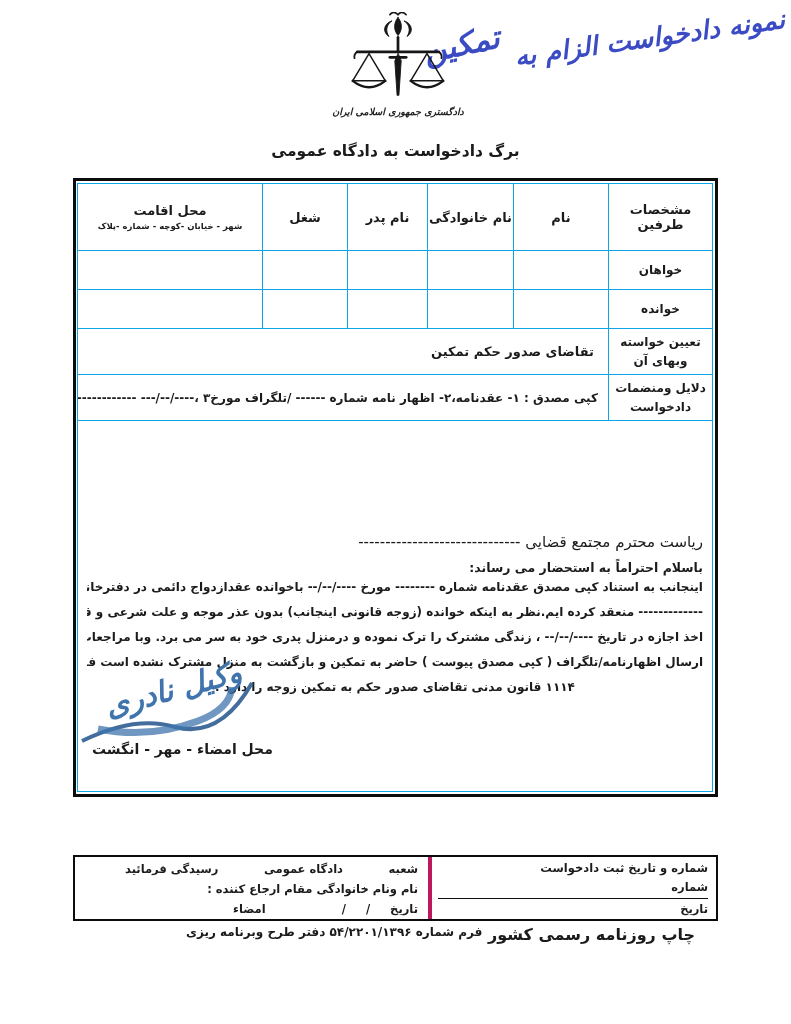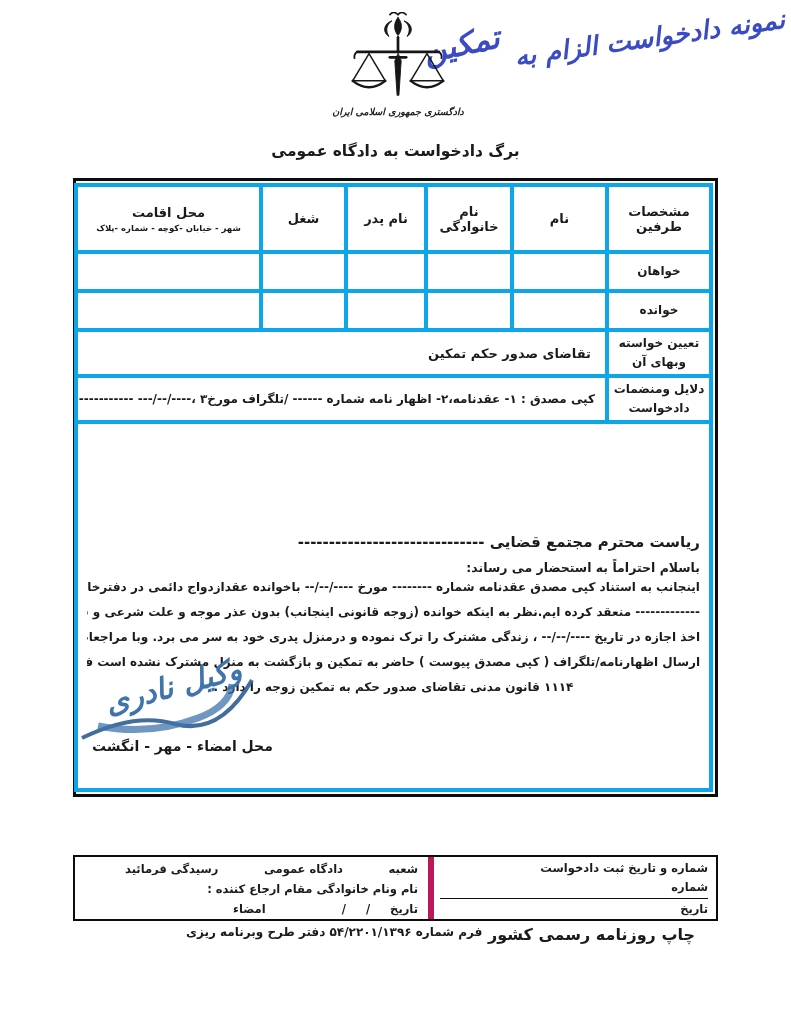--- a/index.html
+++ b/index.html
@@ -34,49 +34,49 @@
 
   
   .main-table-outer {
     position:absolute; top:178px; left:73px; width:645px; height:619px;
     border:3px solid #0c0c0c; padding:2px; background:#fff;
   }
   table.parties {
     width:100%; height:100%; border-collapse:collapse; table-layout:fixed;
     direction:rtl;
   }
-  table.parties th, table.parties td { border:4px solid #0ea5e9; vertical-align:middle; }
+  table.parties th, table.parties td { border:1px solid #0ea5e9; vertical-align:middle; }
   th.hdr { font-size:13px; font-weight:bold; text-align:center; }
   .hdr-sub { font-size:8.5px; font-weight:bold; margin-top:3px; }
   td.label-cell { font-size:12px; font-weight:bold; text-align:center; line-height:1.55; padding:2px 4px; }
   td.value-cell { background:#fff; }
   td.claim-cell { font-size:13px; font-weight:bold; text-align:right; padding-right:14px; }
   td.evidence-cell {
     font-size:12px; font-weight:bold; padding:0 10px;
     text-align:justify; text-align-last:justify; white-space:nowrap; overflow:hidden;
   }
   td.body-cell { vertical-align:top; padding:8px 9px; position:relative; }
 
-  .riyasat { font-size:15px; font-weight:bold; line-height:1.4;margin-top:20px; }
+  .riyasat { font-size:15px; font-weight:normal; line-height:1.4;margin-top:20px; }
   .greeting { font-size:12.5px; font-weight:bold; margin-top:7px;text-align:right; }
   .bline {
     font-size:12px; font-weight:bold; line-height:25px;
     text-align:justify; text-align-last:justify; white-space:nowrap; overflow:hidden;
   }
   .bline-last { font-size:12px; font-weight:bold; line-height:25px; text-align:center; }
 
   .watermark { position:absolute; left:2px; bottom:40px; width:190px; height:108px; pointer-events:none; }
   .sig-caption { position:absolute; left:14px; bottom:34px; font-size:14px; font-weight:bold; white-space:nowrap; }
 
   
   .reg-table {
     position:absolute; top:855px; left:73px; width:645px; height:66px;
     border:2px solid #0c0c0c; display:flex; direction:rtl; background:#fff;
   }
-  .reg-right { width:288px; border-left:6px solid #be185d; padding:2px 8px 2px 6px; }
+  .reg-right { width:288px; border-left:4px solid #be185d; padding:2px 8px 2px 6px; }
   .reg-right .l { font-size:11.5px; font-weight:bold; line-height:19px; }
   .reg-rule { border-bottom:1.5px solid #0c0c0c; height:1px; margin:1px 0 1px; }
   .reg-left { flex:1; padding:2px 10px; }
   .reg-row1 { display:flex; justify-content:space-between; padding-left:40px; font-size:11.5px; font-weight:bold; line-height:20px; }
   .reg-row2 { text-align:right; font-size:11.5px; font-weight:bold; line-height:20px; }
   .reg-row3 { display:flex; justify-content:space-between; padding-left:148px; font-size:11.5px; font-weight:bold; line-height:20px; }
 
   .footer-right { position:absolute; top:925px; right:96px; font-size:16px; font-weight:bold; }
   .footer-left  { position:absolute; top:925px; left:186px; font-size:12px; font-weight:bold; }
 </style>

